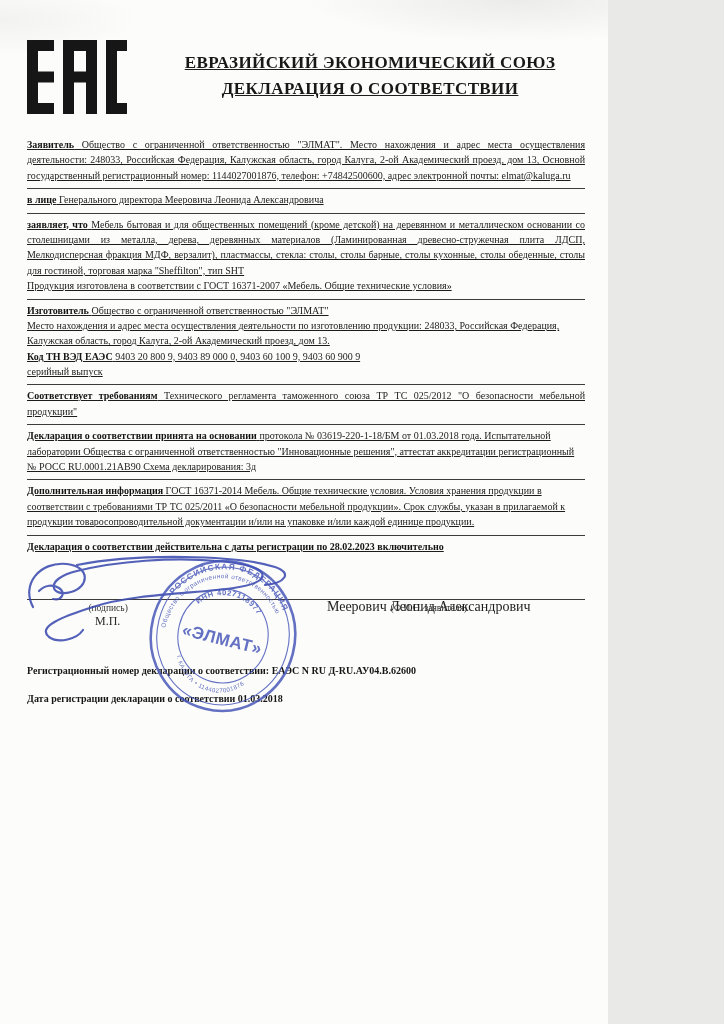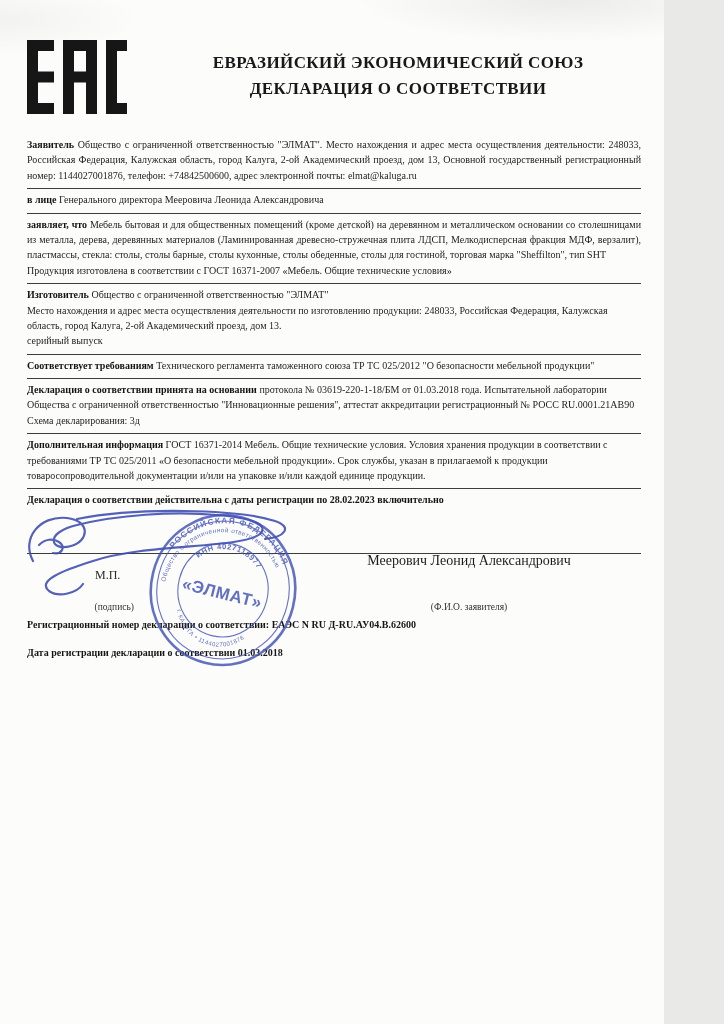--- a/index.html
+++ b/index.html
@@ -2,28 +2,29 @@
 <html lang="ru"><head>
 <meta charset="utf-8">
 <style>
   html,body{margin:0;padding:0;}
   body{
     width:724px;height:1024px;overflow:hidden;
     background:#e9e9e7;
     font-family:"Liberation Serif","DejaVu Serif",serif;
   }
   .page{
-    position:relative;width:664px;height:1024px;
+    position:relative;width:608px;height:1024px;
     background:
       radial-gradient(ellipse 300px 60px at 85% 0%, rgba(160,160,158,.18), transparent 70%),
       radial-gradient(ellipse 200px 50px at 0% 2%, rgba(170,170,168,.12), transparent 70%),
       #fcfcfa;
     color:#1c1c1c;
     box-sizing:border-box;
     padding:38px 23px 0 27px;
+    text-decoration:underline;
   }
   
   .hdr{display:flex;align-items:flex-start;margin-bottom:16px;}
   .eac{width:128px;flex:0 0 128px;padding-top:2px;}
   .titles{flex:1;text-align:center;padding-top:12px;}
   .titles .t{
     font-weight:bold;font-size:17px;line-height:1.5;letter-spacing:.4px;color:#181818;
   }
   
   .sec{border-bottom:1.5px solid #3c3c3c;padding:3px 0 5px 0;}
@@ -31,21 +32,21 @@
   .sec p{margin:0;font-size:10px;line-height:1.54;color:#1d1d1d;}
   .just{text-align:justify;}
   b.lead{font-weight:bold;color:#141414;}
   
   .bottom{position:relative;height:200px;margin-top:2px;}
   .signer-name{
     position:absolute;left:46%;top:10px;width:52%;text-align:center;
     font-size:14px;color:#1d1d1d;margin-top:28px;
   }
   .sig-rule{position:absolute;left:0;top:38px;width:100%;border-top:1.4px solid #3c3c3c;}
-  .cap{position:absolute;font-size:9.5px;color:#333;margin-top:45px;}
+  .cap{position:absolute;font-size:9.5px;color:#333;}
   .cap-sign{left:11%;top:42px;}
   .cap-fio{left:46%;top:42px;width:52%;text-align:center;}
   .mp{position:absolute;left:68px;top:53px;font-size:12px;color:#2a2a2a;}
   .freg{position:absolute;left:0;font-size:10px;font-weight:bold;color:#161616;}
   .freg1{top:104px;}
   .freg2{top:132px;}
   .stamp-wrap{position:absolute;left:118px;top:-6px;width:156px;height:162px;opacity:.82;pointer-events:none;}
   .sign-wrap{position:absolute;left:-10px;top:-30px;width:300px;height:130px;opacity:.88;pointer-events:none;}
   .spacer-blank{height:1px;}
 </style>
@@ -91,20 +92,21 @@
   </section>
 
   <section class="sec">
     <p class="just"><b class="lead">заявляет, что</b> <span>Мебель бытовая и для общественных помещений (кроме детской) на деревянном и металлическом основании со столешницами из металла, дерева, деревянных материалов (Ламинированная древесно-стружечная плита ЛДСП, Мелкодисперсная фракция МДФ, верзалит), пластмассы, стекла: столы, столы барные, столы кухонные, столы обеденные, столы для гостиной, торговая марка "Sheffilton", тип SHT</span></p>
     <p>Продукция изготовлена в соответствии с ГОСТ 16371-2007 «Мебель. Общие технические условия»</p>
   </section>
 
   <section class="sec">
     <p><b class="lead">Изготовитель</b> <span>Общество с ограниченной ответственностью "ЭЛМАТ"</span></p>
     <p>Место нахождения и адрес места осуществления деятельности по изготовлению продукции: 248033, Российская Федерация, Калужская область, город Калуга, 2-ой Академический проезд, дом 13.</p>
+    <p><b class="lead">Код ТН ВЭД ЕАЭС</b> <span>9403 20 800 9, 9403 89 000 0, 9403 60 100 9, 9403 60 900 9</span></p>
     <p>серийный выпуск</p>
   </section>
 
   <section class="sec">
     <p class="just"><b class="lead">Соответствует требованиям</b> <span>Технического регламента таможенного союза ТР ТС 025/2012 "О безопасности мебельной продукции"</span></p>
   </section>
 
   <section class="sec">
     <p><b class="lead">Декларация о соответствии принята на основании</b> <span>протокола № 03619-220-1-18/БМ от 01.03.2018 года. Испытательной лаборатории Общества с ограниченной ответственностью "Инновационные решения", аттестат аккредитации регистрационный № РОСС RU.0001.21АВ90   Схема декларирования: 3д</span></p>
   </section>

